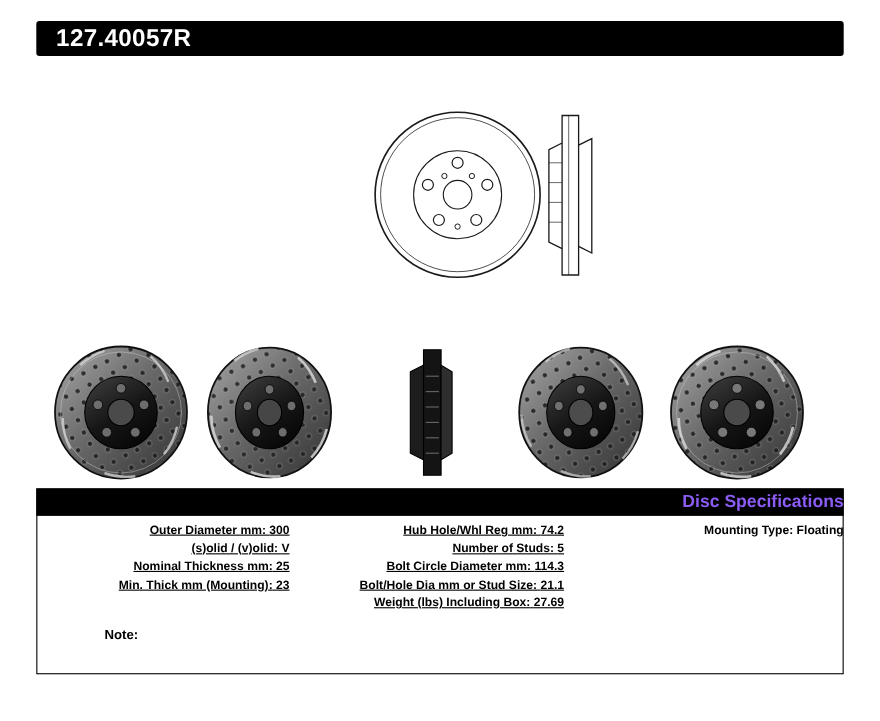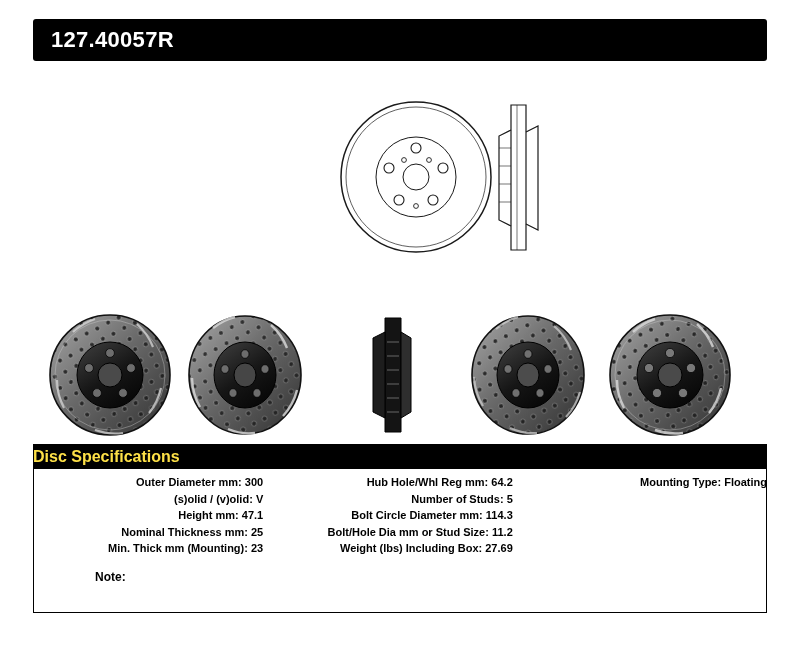--- a/index.html
+++ b/index.html
@@ -21,21 +21,21 @@
     width: 800px;
     height: 655px;
   }
 
   
   .header {
     position: absolute;
     left: 33px;
     top: 19px;
     width: 734px;
-    height: 42px;
+    height: 32px;
     background: #000000;
     border-radius: 3px;
   }
   .header .part-number {
     position: absolute;
     left: 18px;
     top: 50%;
     transform: translateY(-50%);
     color: #ffffff;
     font-size: 22px;
@@ -69,24 +69,24 @@
     position: absolute;
     left: 33px;
     top: 444px;
     width: 734px;
     height: 25px;
     background: #000000;
   }
   .spec-title-bar .title {
     position: absolute;
     width: 100%;
-    text-align: left;
+    text-align: right;
     top: 50%;
     transform: translateY(-50%);
-    color: #fde047;
+    color: #8b5cf6;
     font-size: 16px;
     font-weight: bold;
   }
   .spec-box {
     position: absolute;
     left: 33px;
     top: 444px;
     width: 734px;
     height: 169px;
     border: 1px solid #000000;
@@ -107,21 +107,21 @@
   }
   .spec-col.left   { width: 33%; padding-right: 12px; }
   .spec-col.middle { width: 34%; padding-right: 12px; }
   .spec-col.right  { width: 33%; padding-left: 4px; }
 
   .spec-row {
     line-height: 16.5px;
     white-space: nowrap;
   }
   .spec-col.left .spec-row,
-  .spec-col.middle .spec-row { text-align: right; }
+  .spec-col.middle .spec-row { text-align: right; text-decoration: underline; }
   .spec-col.right .spec-row  { text-align: right; }
 
   .spec-row .lbl { font-weight: bold; }
   .spec-row .val { font-weight: bold; }
 
   .note {
     position: absolute;
     left: 95px;
     top: 570px;
     font-size: 12px;
@@ -309,49 +309,45 @@
     <div class="spec-col left">
       <div class="spec-row">
         <span class="lbl">Outer Diameter mm:</span>
         <span class="val"> 300</span>
       </div>
       <div class="spec-row">
         <span class="lbl">(s)olid / (v)olid:</span>
         <span class="val"> V</span>
       </div>
       <div class="spec-row">
-        <span class="lbl">Height mm:</span>
-        <span class="val"> 47.1</span>
-      </div>
-      <div class="spec-row">
         <span class="lbl">Nominal Thickness mm:</span>
         <span class="val"> 25</span>
       </div>
       <div class="spec-row">
         <span class="lbl">Min. Thick mm (Mounting):</span>
         <span class="val"> 23</span>
       </div>
     </div>
 
     <div class="spec-col middle">
       <div class="spec-row">
         <span class="lbl">Hub Hole/Whl Reg mm:</span>
-        <span class="val"> 64.2</span>
+        <span class="val"> 74.2</span>
       </div>
       <div class="spec-row">
         <span class="lbl">Number of Studs:</span>
         <span class="val"> 5</span>
       </div>
       <div class="spec-row">
         <span class="lbl">Bolt Circle Diameter mm:</span>
         <span class="val"> 114.3</span>
       </div>
       <div class="spec-row">
         <span class="lbl">Bolt/Hole Dia mm or Stud Size:</span>
-        <span class="val"> 11.2</span>
+        <span class="val"> 21.1</span>
       </div>
       <div class="spec-row">
         <span class="lbl">Weight (lbs) Including Box:</span>
         <span class="val"> 27.69</span>
       </div>
     </div>
 
     <div class="spec-col right">
       <div class="spec-row">
         <span class="lbl">Mounting Type:</span>

